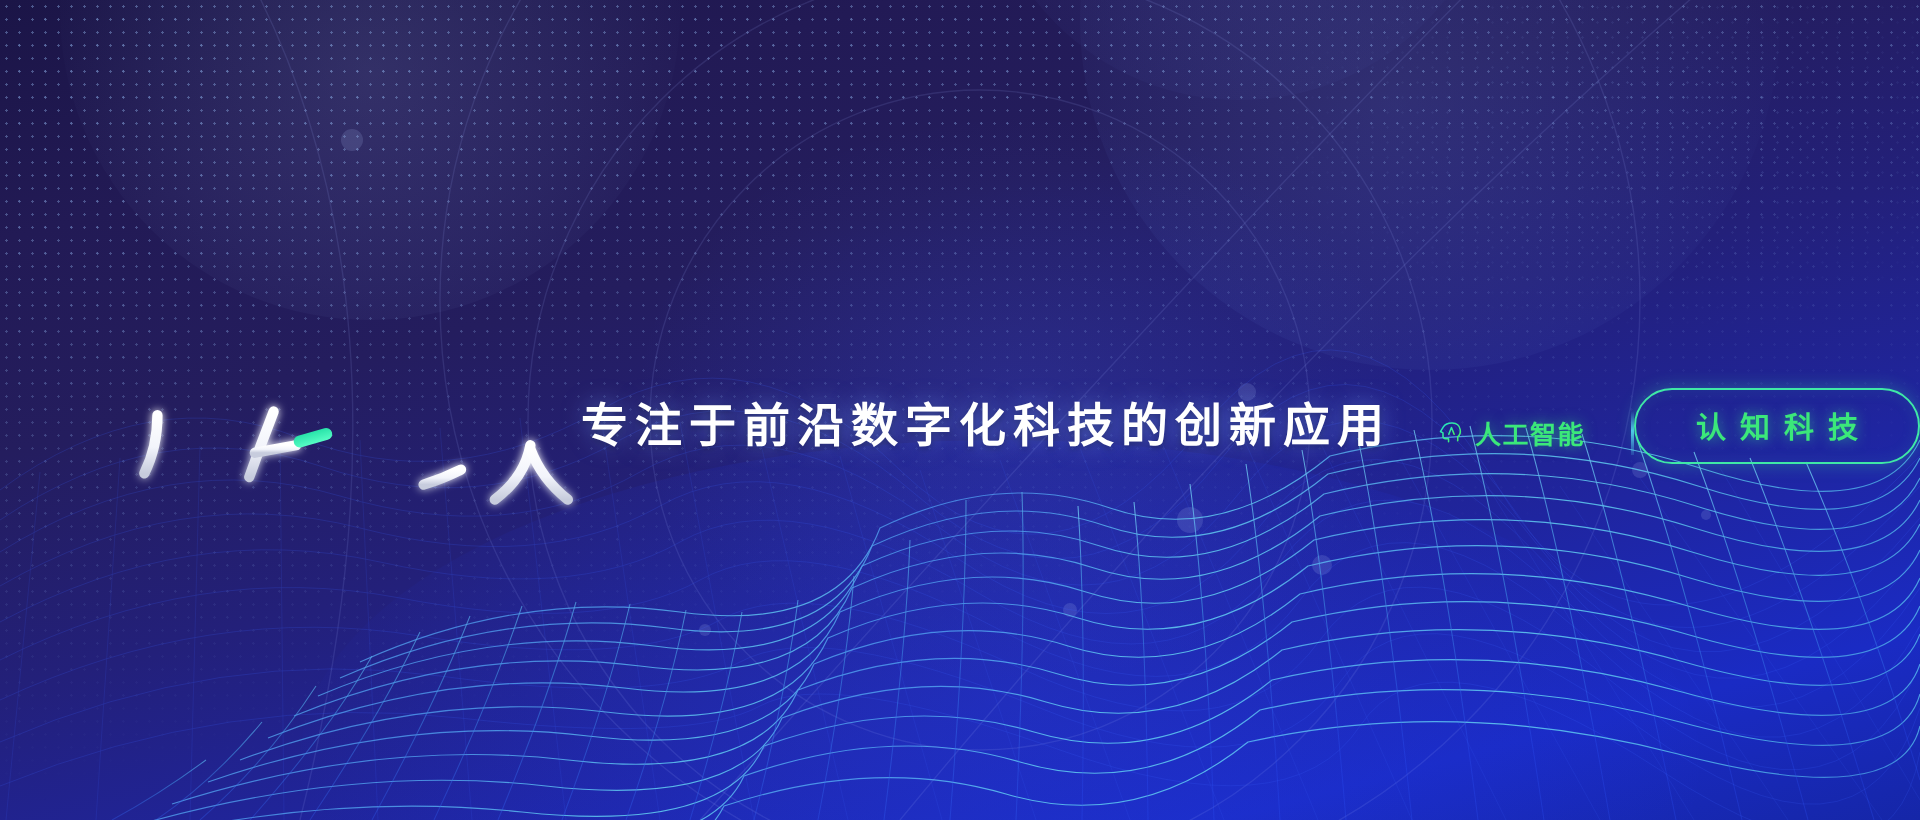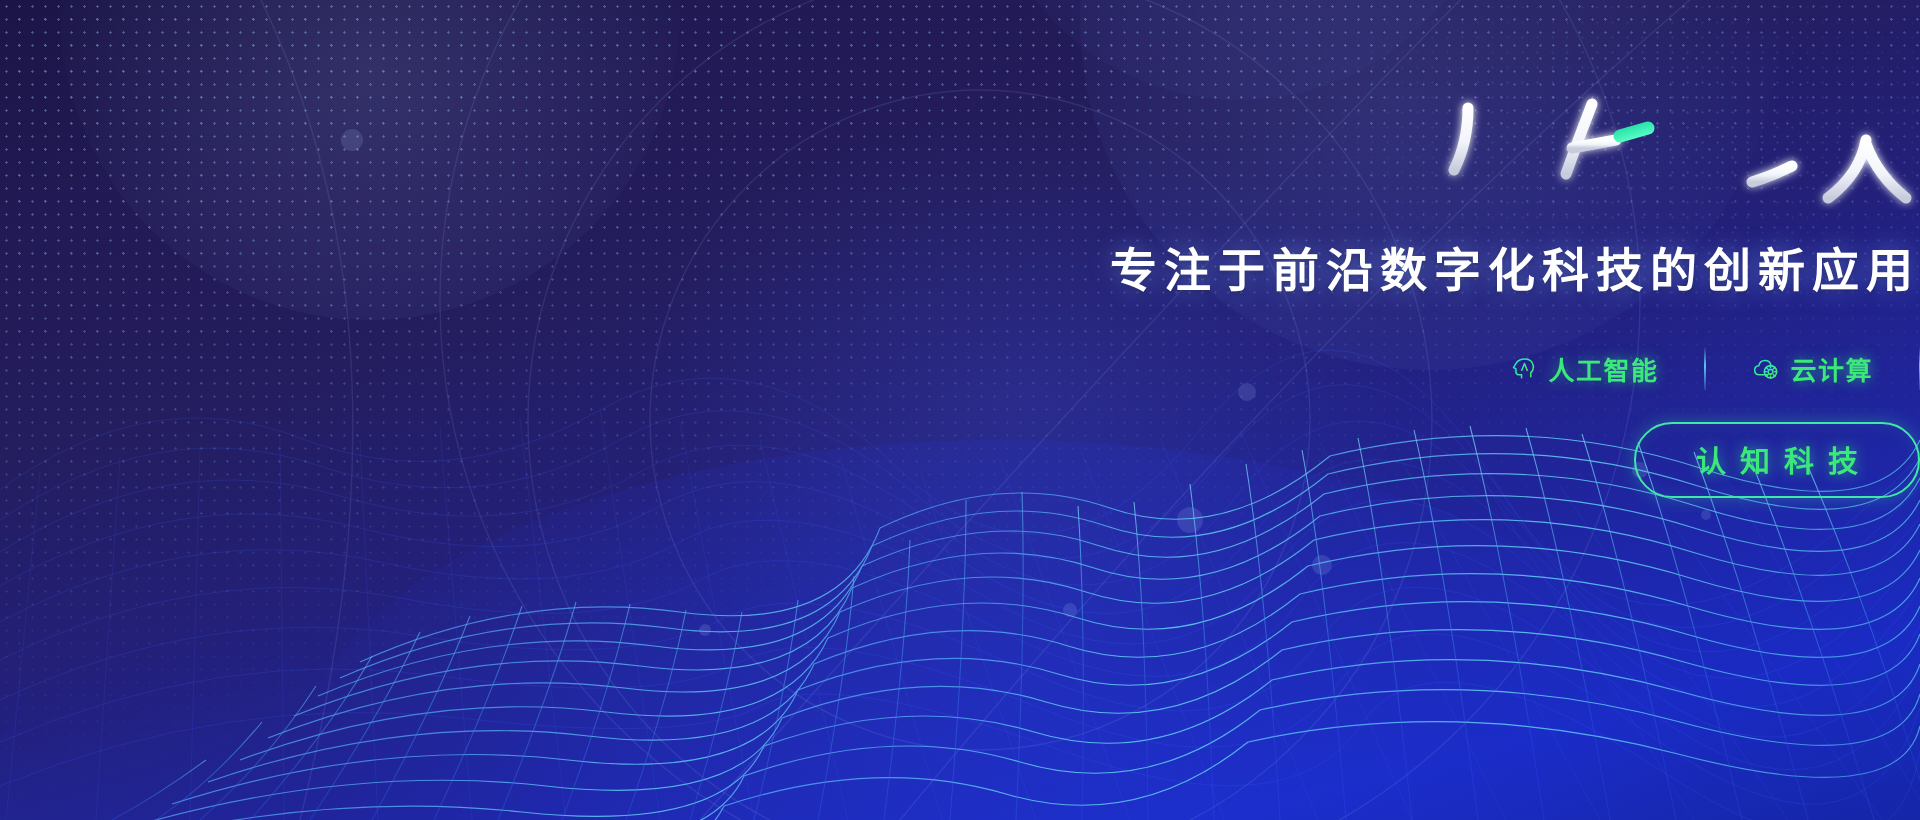--- a/index.html
+++ b/index.html
@@ -102,21 +102,21 @@
   .arcs { position:absolute; inset:0; pointer-events:none; }
 
   
   .mesh { position:absolute; left:0; bottom:0; width:1920px; height:560px; }
   .mesh-back { opacity:.34; }
   .mesh-front { opacity:.85; }
 
   
   .content {
     position:absolute; inset:0;
-    display:flex; flex-direction:column; align-items:flex-end;
+    display:flex; align-items:center;
   }
 
   
   .logo {
     margin-top:78px;
     height:132px;
     display:block;
   }
 
   
@@ -401,41 +401,20 @@
           </g>
         </svg>
         <span class="feature-label">人工智能</span>
       </div>
 
       <div class="divider"></div>
 
 
       <div class="divider"></div>
 
-      <div class="feature">
-        <svg class="feature-icon" viewBox="0 0 28 28">
-          <defs>
-            <linearGradient id="icg3" x1="0" y1="0" x2="1" y2="1">
-              <stop offset="0" stop-color="#23E3C8"></stop>
-                <stop offset="1" stop-color="#49EE63"></stop>
-            </linearGradient>
-          </defs>
-          <g fill="none" stroke="url(#icg3)" stroke-width="1.6" stroke-linecap="round" stroke-linejoin="round">
-            <path d="M16.5 20.5 L7.6 20.5 Q2.8 20.5 2.8 15.8 Q2.8 11.6 7 11.2
-                     Q8 5.6 13.4 5.6 Q18.6 5.6 19.6 10.4"></path>
-            <circle cx="19.2" cy="17.4" r="6.4"></circle>
-            <circle cx="19.2" cy="17.4" r="2.5"></circle>
-            <path d="M19.2 11 L19.2 13 M19.2 21.8 L19.2 23.8
-                     M12.8 17.4 L14.8 17.4 M23.6 17.4 L25.6 17.4
-                     M14.7 12.9 L16.1 14.3 M22.3 20.5 L23.7 21.9
-                     M23.7 12.9 L22.3 14.3 M16.1 20.5 L14.7 21.9"></path>
-          </g>
-        </svg>
-        <span class="feature-label">云计算</span>
-      </div>
 
       <div class="divider"></div>
 
 
     </div>
 
     <button class="pill">认知科技</button>
 
   </div>
 </div>

